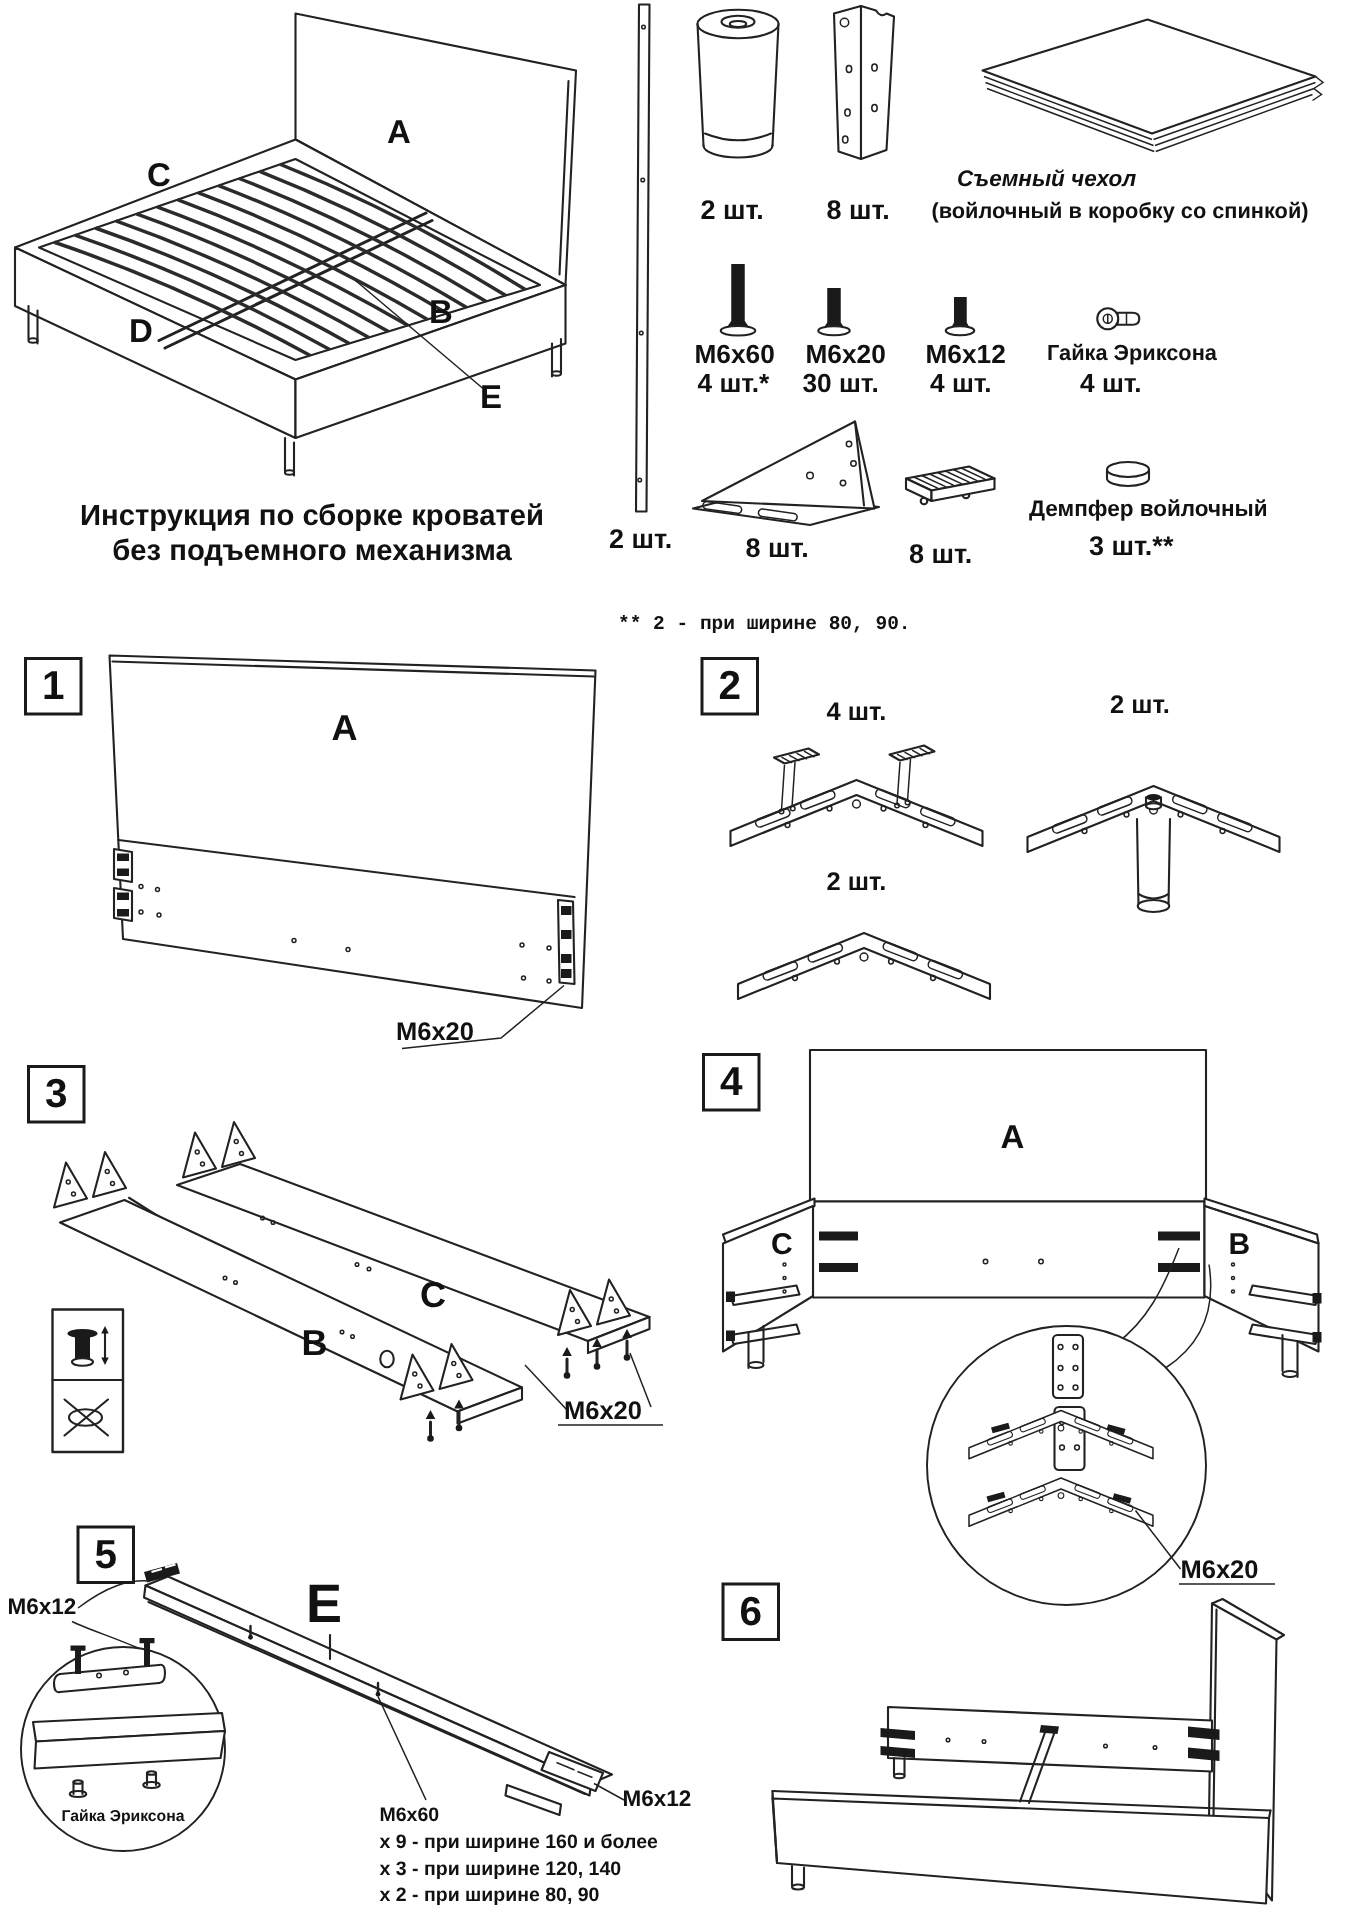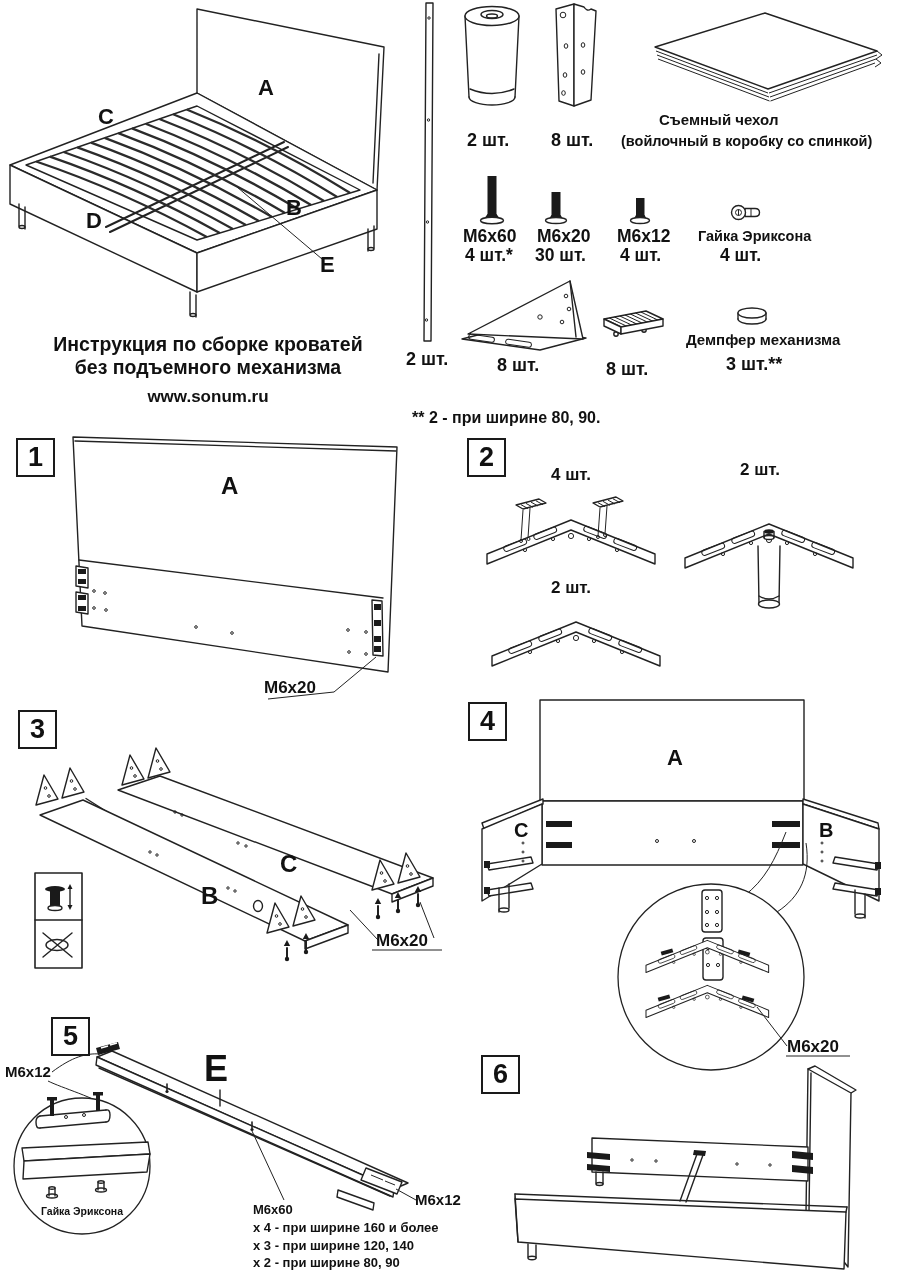--- a/index.html
+++ b/index.html
@@ -416,43 +416,42 @@
 </svg>
 
   <div class="lbl" style="left:258px;top:75px;font-size:22px;">A</div>
   <div class="lbl" style="left:98px;top:104px;font-size:22px;">C</div>
   <div class="lbl" style="left:86px;top:208px;font-size:22px;">D</div>
   <div class="lbl" style="left:286px;top:195px;font-size:22px;">B</div>
   <div class="lbl" style="left:320px;top:252px;font-size:22px;">E</div>
 
   <div class="lbl ctr" style="left:48px;top:333px;width:320px;font-size:19.5px;">Инструкция по сборке кроватей</div>
   <div class="lbl ctr" style="left:48px;top:356px;width:320px;font-size:19.5px;">без подъемного механизма</div>
-  <div class="lbl ctr" style="left:48px;top:387px;width:320px;font-size:17px;">www.sonum.ru</div>
 
   <div class="lbl" style="left:406px;top:349px;font-size:18px;">2 шт.</div>
   <div class="lbl" style="left:467px;top:130px;font-size:18px;">2 шт.</div>
   <div class="lbl" style="left:551px;top:130px;font-size:18px;">8 шт.</div>
-  <div class="lbl" style="left:659px;top:111px;font-size:15px;">Съемный чехол</div>
+  <div class="lbl" style="left:638px;top:111px;font-size:15px;font-style:italic;">Съемный чехол</div>
   <div class="lbl" style="left:621px;top:133px;font-size:14.5px;">(войлочный в коробку со спинкой)</div>
 
   <div class="lbl" style="left:463px;top:226px;font-size:17.5px;">M6x60</div>
   <div class="lbl" style="left:465px;top:245px;font-size:17.5px;">4 шт.*</div>
   <div class="lbl" style="left:537px;top:226px;font-size:17.5px;">M6x20</div>
   <div class="lbl" style="left:535px;top:245px;font-size:17.5px;">30 шт.</div>
   <div class="lbl" style="left:617px;top:226px;font-size:17.5px;">M6x12</div>
   <div class="lbl" style="left:620px;top:245px;font-size:17.5px;">4 шт.</div>
   <div class="lbl" style="left:698px;top:228px;font-size:14.5px;">Гайка Эриксона</div>
   <div class="lbl" style="left:720px;top:245px;font-size:17.5px;">4 шт.</div>
 
   <div class="lbl" style="left:497px;top:355px;font-size:18px;">8 шт.</div>
   <div class="lbl" style="left:606px;top:359px;font-size:18px;">8 шт.</div>
-  <div class="lbl" style="left:686px;top:331px;font-size:15px;">Демпфер механизма</div>
+  <div class="lbl" style="left:686px;top:331px;font-size:15px;">Демпфер войлочный</div>
   <div class="lbl" style="left:726px;top:354px;font-size:18px;text-align:right;">3 шт.**</div>
 
-  <div class="lbl" style="left:412px;top:409px;font-size:16px;">** 2 - при ширине 80, 90.</div>
+  <div class="lbl" style="left:412px;top:409px;font-size:13px;font-family:Liberation Mono, monospace;">** 2 - при ширине 80, 90.</div>
 
   <div class="stepbox" style="left:16px;top:438px;">1</div>
   <div class="stepbox" style="left:467px;top:438px;">2</div>
   <div class="stepbox" style="left:18px;top:710px;">3</div>
   <div class="stepbox" style="left:468px;top:702px;">4</div>
   <div class="stepbox" style="left:51px;top:1017px;">5</div>
   <div class="stepbox" style="left:481px;top:1055px;">6</div>
 
   <div class="lbl" style="left:221px;top:472px;font-size:24px;">A</div>
   <div class="lbl" style="left:264px;top:678px;font-size:17px;">M6x20</div>
@@ -468,16 +467,16 @@
   <div class="lbl" style="left:667px;top:745px;font-size:22px;">A</div>
   <div class="lbl" style="left:514px;top:819px;font-size:20px;">C</div>
   <div class="lbl" style="left:819px;top:819px;font-size:20px;">B</div>
   <div class="lbl" style="left:787px;top:1037px;font-size:17px;">M6x20</div>
 
   <div class="lbl" style="left:5px;top:1063px;font-size:15px;">M6x12</div>
   <div class="lbl" style="left:204px;top:1048px;font-size:36px;">E</div>
   <div class="lbl" style="left:415px;top:1191px;font-size:15px;">M6x12</div>
   <div class="lbl" style="left:41px;top:1205px;font-size:10.5px;">Гайка Эриксона</div>
   <div class="lbl" style="left:253px;top:1203px;font-size:13px;">M6x60</div>
-  <div class="lbl" style="left:253px;top:1221px;font-size:13px;">x 4 - при ширине 160 и более</div>
+  <div class="lbl" style="left:253px;top:1221px;font-size:13px;">x 9 - при ширине 160 и более</div>
   <div class="lbl" style="left:253px;top:1239px;font-size:13px;">x 3 - при ширине 120, 140</div>
   <div class="lbl" style="left:253px;top:1256px;font-size:13px;">x 2 - при ширине 80, 90</div>
 </div>
 
 </body></html>

